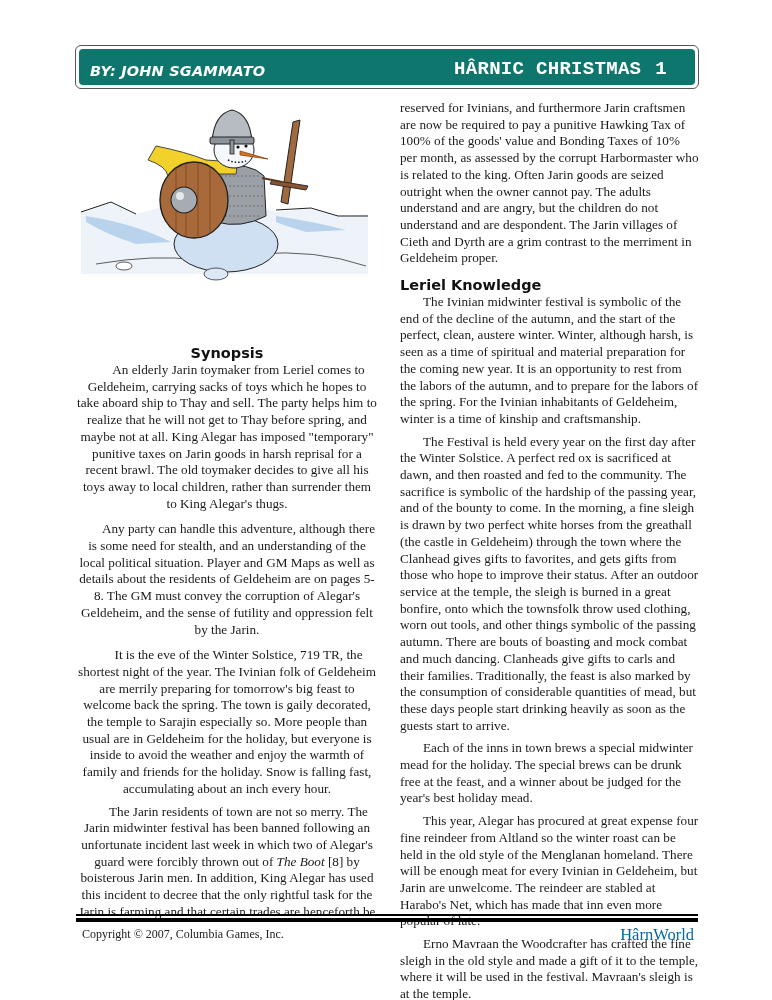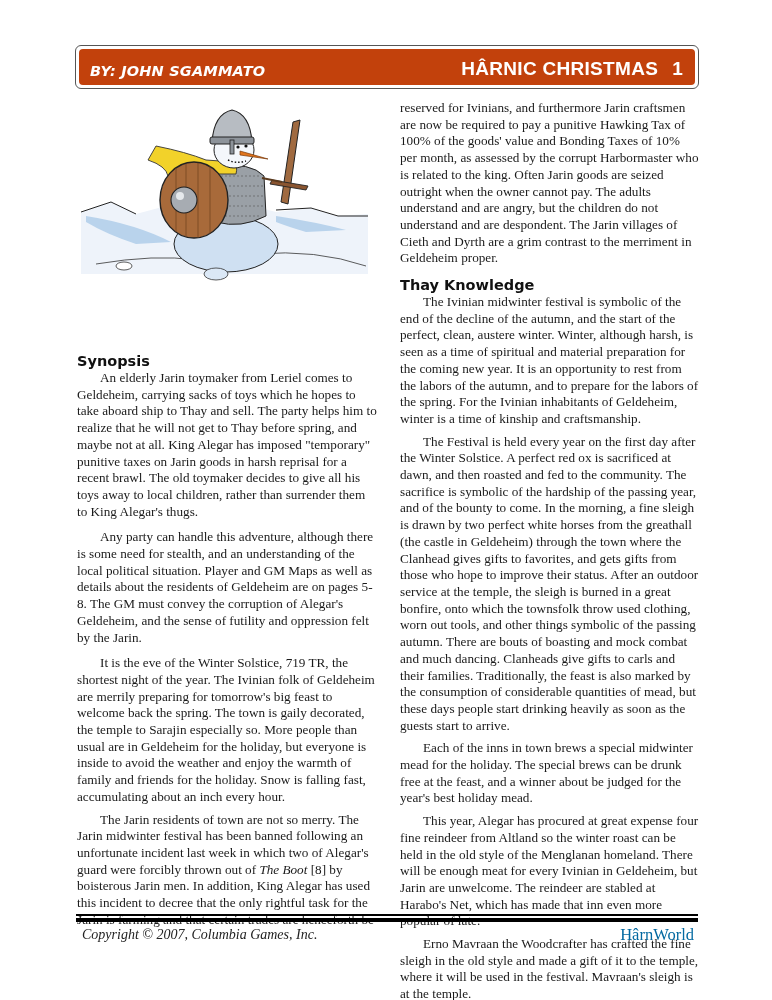--- a/index.html
+++ b/index.html
@@ -2,44 +2,44 @@
 <html><head>
 <meta charset="utf-8">
 <style>
   html, body { margin: 0; padding: 0; background: #ffffff; }
   body { width: 772px; height: 1000px; position: relative; overflow: hidden;
          font-family: "Liberation Serif", "DejaVu Serif", serif; color: #1a1a1a; }
 
   .header-outer { position: absolute; left: 75px; top: 45px; width: 622px; height: 42px;
                   border: 1.5px solid #555; border-radius: 6px; background: #fff; }
   .header-inner { position: absolute; left: 3px; top: 3px; right: 3px; bottom: 3px;
-                  background: #c2410c; border-radius: 4px; }
+                  background: #0f766e; border-radius: 4px; }
   .byline { position: absolute; left: 11px; top: 14px; color: #fff;
             font-family: "DejaVu Sans", sans-serif; font-style: italic; font-weight: bold;
             font-size: 14.5px; letter-spacing: 0.2px; }
-  .title { position: absolute; right: 12px; top: 9px; color: #fff;
-           font-family: Liberation Sans, sans-serif; font-weight: bold; font-size: 19px; letter-spacing: 0.3px; }
+  .title { position: absolute; right: 28px; top: 9px; color: #fff;
+           font-family: Liberation Mono, monospace; font-weight: bold; font-size: 19px; letter-spacing: 0.3px; }
   .title .pg { margin-left: 14px; font-weight: bold; }
 
   .illustration { position: absolute; left: 76px; top: 104px; width: 300px; height: 180px; }
 
   .col { position: absolute; font-size: 13.2px; line-height: 16.7px; }
   .col-left { left: 77px; width: 300px; }
   .col-right { left: 400px; width: 300px; top: 100px; }
 
   h2 { font-family: "DejaVu Sans", sans-serif; font-weight: bold; font-size: 14.5px;
        margin: 0; line-height: 18px; color: #111; }
   p { margin: 0; text-indent: 23px; }
   p.noindent { text-indent: 0; }
   .gap { height: 6px; }
   .sec-gap { height: 9px; }
 
   .footer-rule-thin { position: absolute; left: 76px; top: 914px; width: 622px; height: 1.5px; background: #000; }
   .footer-rule-thick { position: absolute; left: 76px; top: 918px; width: 622px; height: 4px; background: #000; }
-  .copyright { position: absolute; left: 82px; top: 927px; font-size: 14px; color: #222; font-style: italic; }
+  .copyright { position: absolute; left: 82px; top: 927px; font-size: 12px; color: #222; }
   .brand { position: absolute; right: 78px; top: 925px; font-size: 16.5px; color: #0369a1; }
 </style>
 </head>
 <body>
 
 <div class="header-outer">
   <div class="header-inner">
     <span class="byline">BY: JOHN SGAMMATO</span>
     <span class="title"><span>HÂRNIC CHRISTMAS</span><span class="pg">1</span></span>
   </div>
@@ -76,42 +76,42 @@
   <ellipse cx="118" cy="96" rx="34" ry="38" fill="#a86a3a" stroke="#222" stroke-width="1.4"></ellipse>
   <path d="M100,64 L100,128 M110,60 L110,133 M122,59 L122,134 M134,62 L134,130" stroke="#6e3f1c" stroke-width="0.7"></path>
   <circle cx="108" cy="96" r="13" fill="#a7acb2" stroke="#222" stroke-width="1.1"></circle>
   <circle cx="104" cy="92" r="4" fill="#e6e9ec"></circle>
 
   <path d="M217,18 L224,16 L212,100 L205,98 Z" fill="#a06a40" stroke="#222" stroke-width="1"></path>
   <path d="M196,76 L232,82 L230,86 L194,80 Z" fill="#8a5530" stroke="#222" stroke-width="0.9"></path>
   <path d="M186,74 L206,78" stroke="#5a3a1e" stroke-width="2"></path>
 </svg>
 
-<div class="col col-left" style="top:352px;">
+<div class="col col-left" style="top:344px;text-align:center;">
   <section>
     <h2>Synopsis</h2>
     <p>An elderly Jarin toymaker from Leriel comes to Geldeheim, carrying sacks of toys which he hopes to take aboard ship to Thay and sell. The party helps him to realize that he will not get to Thay before spring, and maybe not at all. King Alegar has imposed "temporary" punitive taxes on Jarin goods in harsh reprisal for a recent brawl. The old toymaker decides to give all his toys away to local children, rather than surrender them to King Alegar's thugs.</p>
   </section>
   <div class="sec-gap"></div>
   <section>
     <p>Any party can handle this adventure, although there is some need for stealth, and an understanding of the local political situation. Player and GM Maps as well as details about the residents of Geldeheim are on pages 5-8. The GM must convey the corruption of Alegar's Geldeheim, and the sense of futility and oppression felt by the Jarin.</p>
   </section>
   <div class="sec-gap"></div>
   <section>
     <p>It is the eve of the Winter Solstice, 719 TR, the shortest night of the year. The Ivinian folk of Geldeheim are merrily preparing for tomorrow's big feast to welcome back the spring. The town is gaily decorated, the temple to Sarajin especially so. More people than usual are in Geldeheim for the holiday, but everyone is inside to avoid the weather and enjoy the warmth of family and friends for the holiday.  Snow is falling fast, accumulating about an inch every hour.</p>
     <div class="gap"></div>
     <p><span>The Jarin residents of town are not so merry. The Jarin midwinter festival has been banned following an unfortunate incident last week in which two of Alegar's guard were forcibly thrown out of </span><em>The Boot</em><span> [8] by boisterous Jarin men. In addition, King Alegar has used this incident to decree that the only rightful task for the Jarin is farming and that certain trades are henceforth be</span></p>
   </section>
 </div>
 
 <div class="col col-right">
   <p class="noindent">reserved for Ivinians, and furthermore Jarin craftsmen are now be required to pay a punitive Hawking Tax of 100% of the goods' value and Bonding Taxes of 10% per month, as assessed by the corrupt Harbormaster who is related to the king. Often Jarin goods are seized outright when the owner cannot pay. The adults understand and are angry, but the children do not understand and are despondent. The Jarin villages of Cieth and Dyrth are a grim contrast to the merriment in Geldeheim proper.</p>
   <div class="sec-gap"></div>
   <section>
-    <h2>Thay Knowledge</h2>
+    <h2>Leriel Knowledge</h2>
     <p>The Ivinian midwinter festival is symbolic of the end of the decline of the autumn, and the start of the perfect, clean, austere winter. Winter, although harsh, is seen as a time of spiritual and material preparation for the coming new year. It is an opportunity to rest from the labors of the autumn, and to prepare for the labors of the spring. For the Ivinian inhabitants of Geldeheim, winter is a time of kinship and craftsmanship.</p>
     <div class="gap"></div>
     <p>The Festival is held every year on the first day after the Winter Solstice. A perfect red ox is sacrificed at dawn, and then roasted and fed to the community. The sacrifice is symbolic of the hardship of the passing year, and of the bounty to come. In the morning, a fine sleigh is drawn by two perfect white horses from the greathall (the castle in Geldeheim) through the town where the Clanhead gives gifts to favorites, and gets gifts from those who hope to improve their status. After an outdoor service at the temple, the sleigh is burned in a great bonfire, onto which the townsfolk throw used clothing, worn out tools, and other things symbolic of the passing autumn. There are bouts of boasting and mock combat and much dancing. Clanheads give gifts to carls and their families. Traditionally, the feast is also marked by the consumption of considerable quantities of mead, but these days people start drinking heavily as soon as the guests start to arrive.</p>
     <div class="gap"></div>
     <p>Each of the inns in town brews a special midwinter mead for the holiday. The special brews can be drunk free at the feast, and a winner about be judged for the year's best holiday mead.</p>
     <div class="gap"></div>
     <p>This year, Alegar has procured at great expense four fine reindeer from Altland so the winter roast can be held in the old style of the Menglanan homeland. There will be enough meat for every Ivinian in Geldeheim, but Jarin are unwelcome. The reindeer are stabled at Harabo's Net, which has made that inn even more popular of late.</p>
     <div class="gap"></div>
     <p>Erno Mavraan the Woodcrafter has crafted the fine sleigh in the old style and made a gift of it to the temple, where it will be used in the festival. Mavraan's sleigh is at the temple.</p>
   </section>

